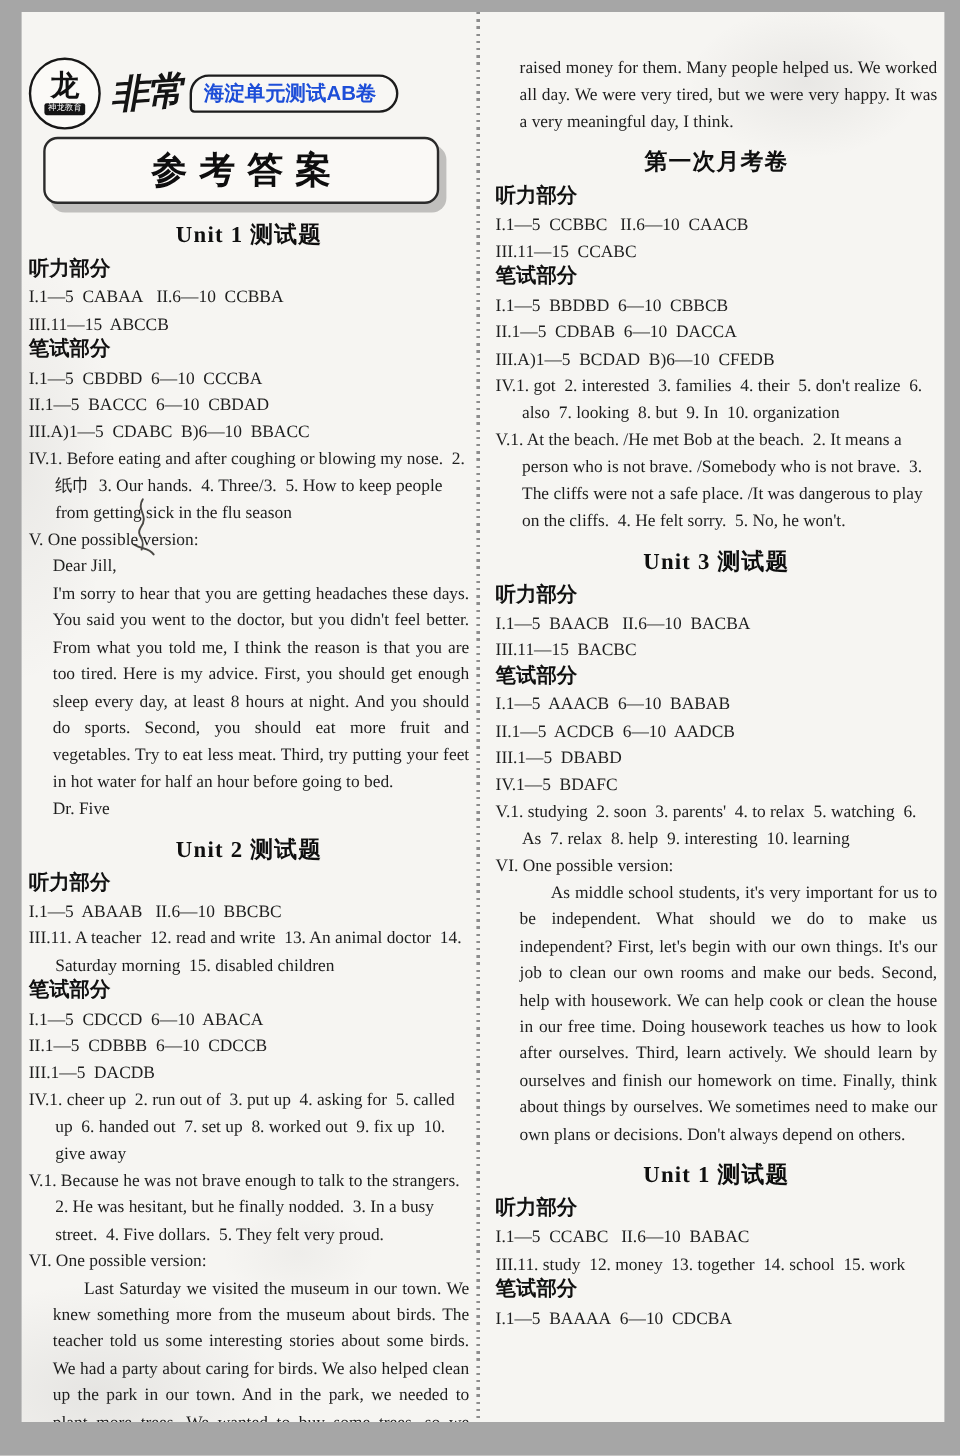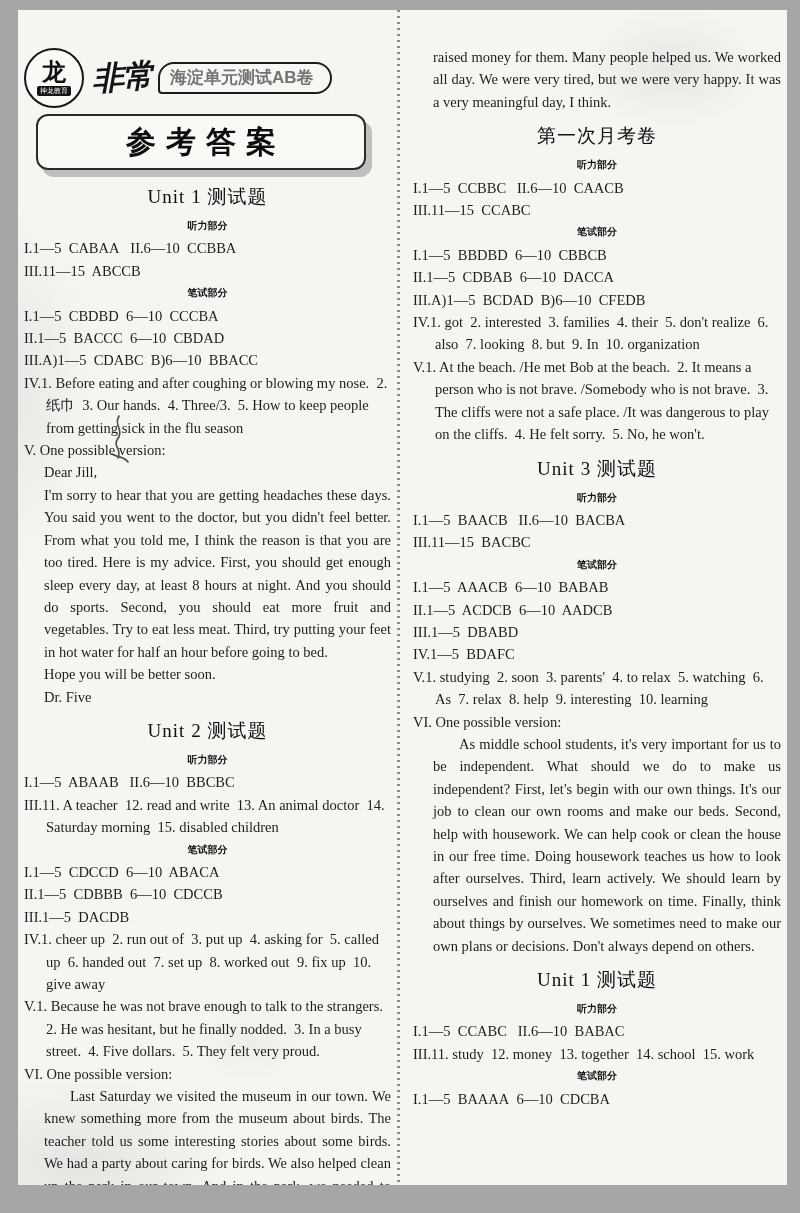--- a/index.html
+++ b/index.html
@@ -46,45 +46,44 @@
   .logo-caption{
     margin-top:2px;background:#141414;color:#fff;font-size:7px;line-height:1.2;
     padding:1px 3px;border-radius:2px;font-family:"Liberation Sans","DejaVu Sans",sans-serif;white-space:nowrap;
   }
   .brand-script{
     font-size:32px;font-weight:bold;font-style:italic;color:#141414;
     margin:0 6px 0 8px;transform:rotate(-4deg);letter-spacing:-2px;
   }
   .series-pill{
     border:2.5px solid #1c1c1c;border-radius:16px 16px 16px 4px;
-    padding:2px 16px 3px 10px;font-size:17px;font-weight:bold;color:#737373;
+    padding:2px 16px 3px 10px;font-size:17px;font-weight:bold;color:#1d4ed8;
     background:#f8f7f4;white-space:nowrap;
     font-family:"Liberation Sans","DejaVu Sans",sans-serif;
   }
   .title-box{
     margin:4px 0 0 12px;width:326px;height:52px;
     border:2px solid #2b2b2b;border-radius:12px;
     background:#faf9f6;
     box-shadow:6px 7px 0 rgba(0,0,0,.22);
     display:flex;align-items:center;justify-content:center;
     font-size:30px;font-weight:bold;letter-spacing:10px;color:#0e0e0e;
     text-indent:10px;
   }
 
   
   .blk{font-size:14.5px;line-height:22.4px;color:#1d1d1d;}
   .heading{
-    font-size:19px;font-weight:normal;text-align:center;
+    font-size:19px;font-weight:bold;text-align:center;
     margin:10px 0 5px;letter-spacing:1px;line-height:26px;color:#0f0f0f;
   }
   .label{
     font-weight:bold;color:#111;
-    font-family:Liberation Serif, serif;
-    font-size:10px;
-    text-align:center;
+    font-family:Liberation Mono, monospace;
+    font-size:17px;
   }
   .answer{padding-left:22px;text-indent:-22px;}
   .line{padding-left:20px;}
   .letter{padding-left:20px;text-align:justify;}
   .essay,.essay-open{padding-left:20px;text-align:justify;text-indent:26px;}
   .essay-open{text-align-last:justify;}
   .cont{padding-left:20px;text-align:justify;}
 
   .pen-scribble{position:absolute;left:86px;top:404px;opacity:.85;pointer-events:none;}
 </style>
@@ -116,21 +115,20 @@
           <div class="blk answer">I.1—5&nbsp; CABAA&nbsp;&nbsp; II.6—10&nbsp; CCBBA</div>
           <div class="blk answer">III.11—15&nbsp; ABCCB</div>
           <div class="blk label">笔试部分</div>
           <div class="blk answer">I.1—5&nbsp; CBDBD&nbsp; 6—10&nbsp; CCCBA</div>
           <div class="blk answer">II.1—5&nbsp; BACCC&nbsp; 6—10&nbsp; CBDAD</div>
           <div class="blk answer">III.A)1—5&nbsp; CDABC&nbsp; B)6—10&nbsp; BBACC</div>
           <div class="blk answer">IV.1. Before eating and after coughing or blowing my nose.&nbsp; 2. 纸巾&nbsp; 3. Our hands.&nbsp; 4. Three/3.&nbsp; 5. How to keep people from getting sick in the flu season</div>
           <div class="blk answer">V. One possible version:</div>
           <div class="blk line">Dear Jill,</div>
           <div class="blk letter">I'm sorry to hear that you are getting headaches these days. You said you went to the doctor, but you didn't feel better. From what you told me, I think the reason is that you are too tired. Here is my advice. First, you should get enough sleep every day, at least 8 hours at night. And you should do sports. Second, you should eat more fruit and vegetables. Try to eat less meat. Third, try putting your feet in hot water for half an hour before going to bed.</div>
-          <div class="blk line">Hope you will be better soon.</div>
           <div class="blk line">Dr. Five</div>
           <div class="blk heading">Unit 2 测试题</div>
           <div class="blk label">听力部分</div>
           <div class="blk answer">I.1—5&nbsp; ABAAB&nbsp;&nbsp; II.6—10&nbsp; BBCBC</div>
           <div class="blk answer">III.11. A teacher&nbsp; 12. read and write&nbsp; 13. An animal doctor&nbsp; 14. Saturday morning&nbsp; 15. disabled children</div>
           <div class="blk label">笔试部分</div>
           <div class="blk answer">I.1—5&nbsp; CDCCD&nbsp; 6—10&nbsp; ABACA</div>
           <div class="blk answer">II.1—5&nbsp; CDBBB&nbsp; 6—10&nbsp; CDCCB</div>
           <div class="blk answer">III.1—5&nbsp; DACDB</div>
           <div class="blk answer">IV.1. cheer up&nbsp; 2. run out of&nbsp; 3. put up&nbsp; 4. asking for&nbsp; 5. called up&nbsp; 6. handed out&nbsp; 7. set up&nbsp; 8. worked out&nbsp; 9. fix up&nbsp; 10. give away</div>

